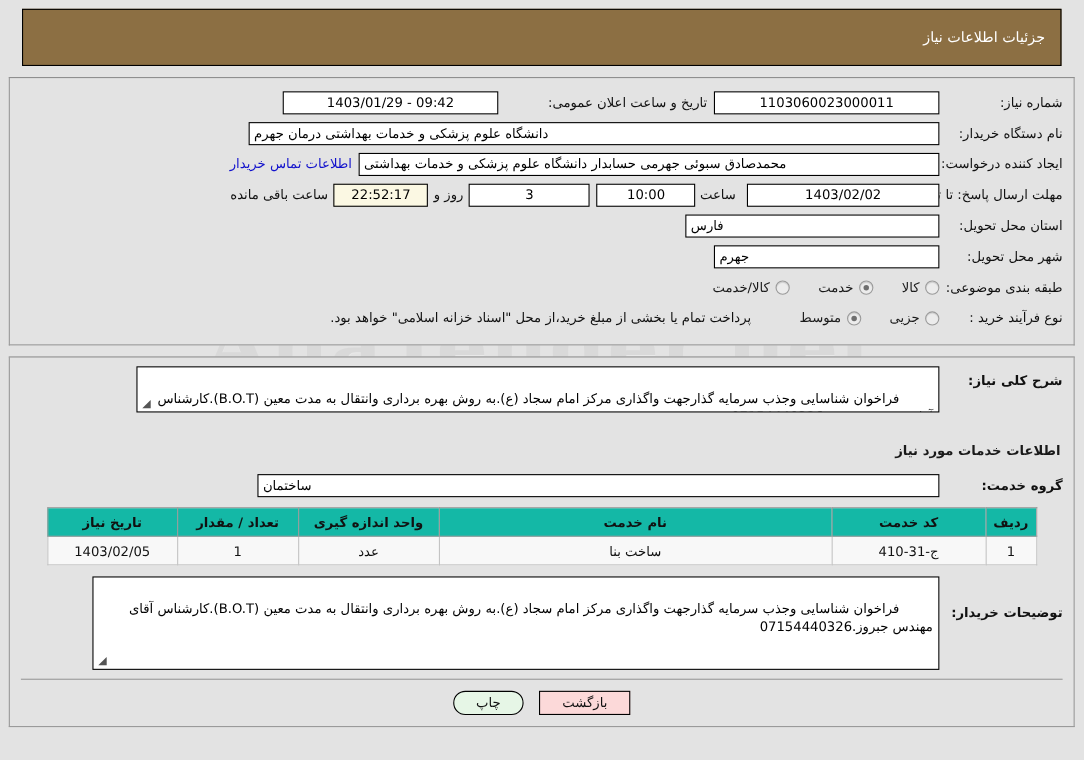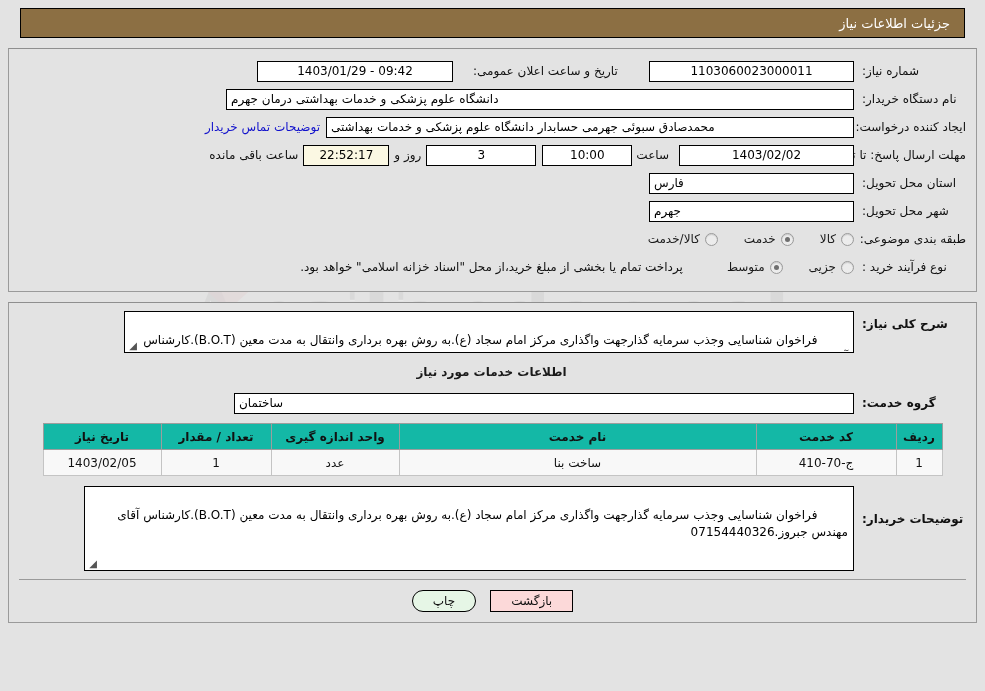--- a/index.html
+++ b/index.html
@@ -60,21 +60,21 @@
     color:#cf9aa0; opacity:.5;
     font-family:"DejaVu Serif", serif;
     direction:ltr;
   }
 
   .layer { position: relative; z-index: 2; }
 
   
   .page-header {
     margin: 8px 20px 0 20px;
-    height: 30px;
+    height: 52px;
     background: #8c6f43;
     border: 1px solid #000;
     display: flex;
     align-items: center;
     justify-content: flex-start;
     padding: 0 14px;
   }
   .page-header .title {
     color: #ffffff;
     font-size: 13px;
@@ -93,21 +93,21 @@
   .frow {
     display: flex;
     align-items: center;
     justify-content: flex-start;
     height: 28px;
     gap: 0;
   }
   .lbl {
     font-size: 12px;
     color: #111;
-    text-align: left;
+    text-align: right;
     white-space: nowrap;
   }
   .lbl.w-right { width: 112px; padding-left: 8px; }
 
   .inp {
     border: 1px solid #000;
     background: #ffffff;
     height: 21px;
     line-height: 19px;
     padding: 0 4px;
@@ -173,22 +173,22 @@
     left: 2px; bottom: 1px;
     width: 10px; height: 10px;
     color: #555;
     font-size: 10px;
     line-height: 10px;
   }
 
   .section-title {
     font-weight: bold;
     font-size: 12px;
-    margin: 12px 0 10px 0;
-    text-align: center;
+    margin: 28px 0 10px 0;
+    text-align: right;
     padding-right: 2px;
   }
 
   
   table.items {
     border-collapse: collapse;
     width: 900px;
     margin: 6px auto 0 auto;
     background: #fff;
     font-size: 12px;
@@ -244,52 +244,52 @@
   <div class="page-header">
     <span class="title">جزئیات اطلاعات نیاز</span>
   </div>
 
   <div class="panel">
 
     <div class="frow">
       <span class="lbl w-right">شماره نیاز:</span>
       <span class="inp" style="width:205px">1103060023000011</span>
       <span class="sep"></span>
-      <span class="lbl" style="width:190px; text-align:left; padding-left:20px;">تاریخ و ساعت اعلان عمومی:</span>
+      <span class="lbl" style="width:190px; text-align:right; padding-left:20px;">تاریخ و ساعت اعلان عمومی:</span>
       <span class="inp" style="width:196px">09:42 - 1403/01/29</span>
     </div>
 
     <div class="frow">
       <span class="lbl w-right">نام دستگاه خریدار:</span>
       <span class="inp rt" style="width:628px">دانشگاه علوم پزشکی و خدمات بهداشتی  درمان جهرم</span>
     </div>
 
     <div class="frow">
       <span class="lbl w-right">ایجاد کننده درخواست:</span>
       <span class="inp rt" style="width:528px">محمدصادق  سبوئی جهرمی حسابدار دانشگاه علوم پزشکی و خدمات بهداشتی</span>
       <span class="sep"></span>
-      <a class="link">توضیحات تماس خریدار</a>
+      <a class="link">اطلاعات تماس خریدار</a>
     </div>
 
     <div class="frow">
       <span class="lbl w-right" style="line-height:13px">مهلت ارسال پاسخ: تا تاریخ:</span>
       <span class="inp" style="width:175px">1403/02/02</span>
       <span class="sep"></span>
       <span class="lbl" style="padding:0 4px">ساعت</span>
       <span class="inp" style="width:90px">10:00</span>
       <span class="sep"></span>
       <span class="inp" style="width:110px">3</span>
       <span class="lbl" style="padding:0 5px">روز و</span>
       <span class="inp cream" style="width:86px">22:52:17</span>
       <span class="lbl" style="padding:0 5px">ساعت باقی مانده</span>
     </div>
 
     <div class="frow">
       <span class="lbl w-right">استان محل تحویل:</span>
-      <span class="inp rt" style="width:205px">فارس</span>
+      <span class="inp rt" style="width:231px">فارس</span>
     </div>
 
     <div class="frow">
       <span class="lbl w-right">شهر محل تحویل:</span>
       <span class="inp rt" style="width:205px">جهرم</span>
     </div>
 
     <div class="frow">
       <span class="lbl w-right">طبقه بندی موضوعی:</span>
       <span class="radio-group">
@@ -345,21 +345,21 @@
           <th style="width:140px">کد خدمت</th>
           <th>نام خدمت</th>
           <th style="width:128px">واحد اندازه گیری</th>
           <th style="width:110px">تعداد / مقدار</th>
           <th style="width:118px">تاریخ نیاز</th>
         </tr>
       </thead>
       <tbody>
         <tr>
           <td>1</td>
-          <td>ج-70-410</td>
+          <td>ج-31-410</td>
           <td>ساخت بنا</td>
           <td>عدد</td>
           <td>1</td>
           <td>1403/02/05</td>
         </tr>
       </tbody>
     </table>
 
     <div class="frow" style="height:auto; align-items:flex-start; margin-top:10px;">
       <span class="lbl w-right" style="font-weight:bold; padding-top:26px;">توضیحات خریدار:</span>

